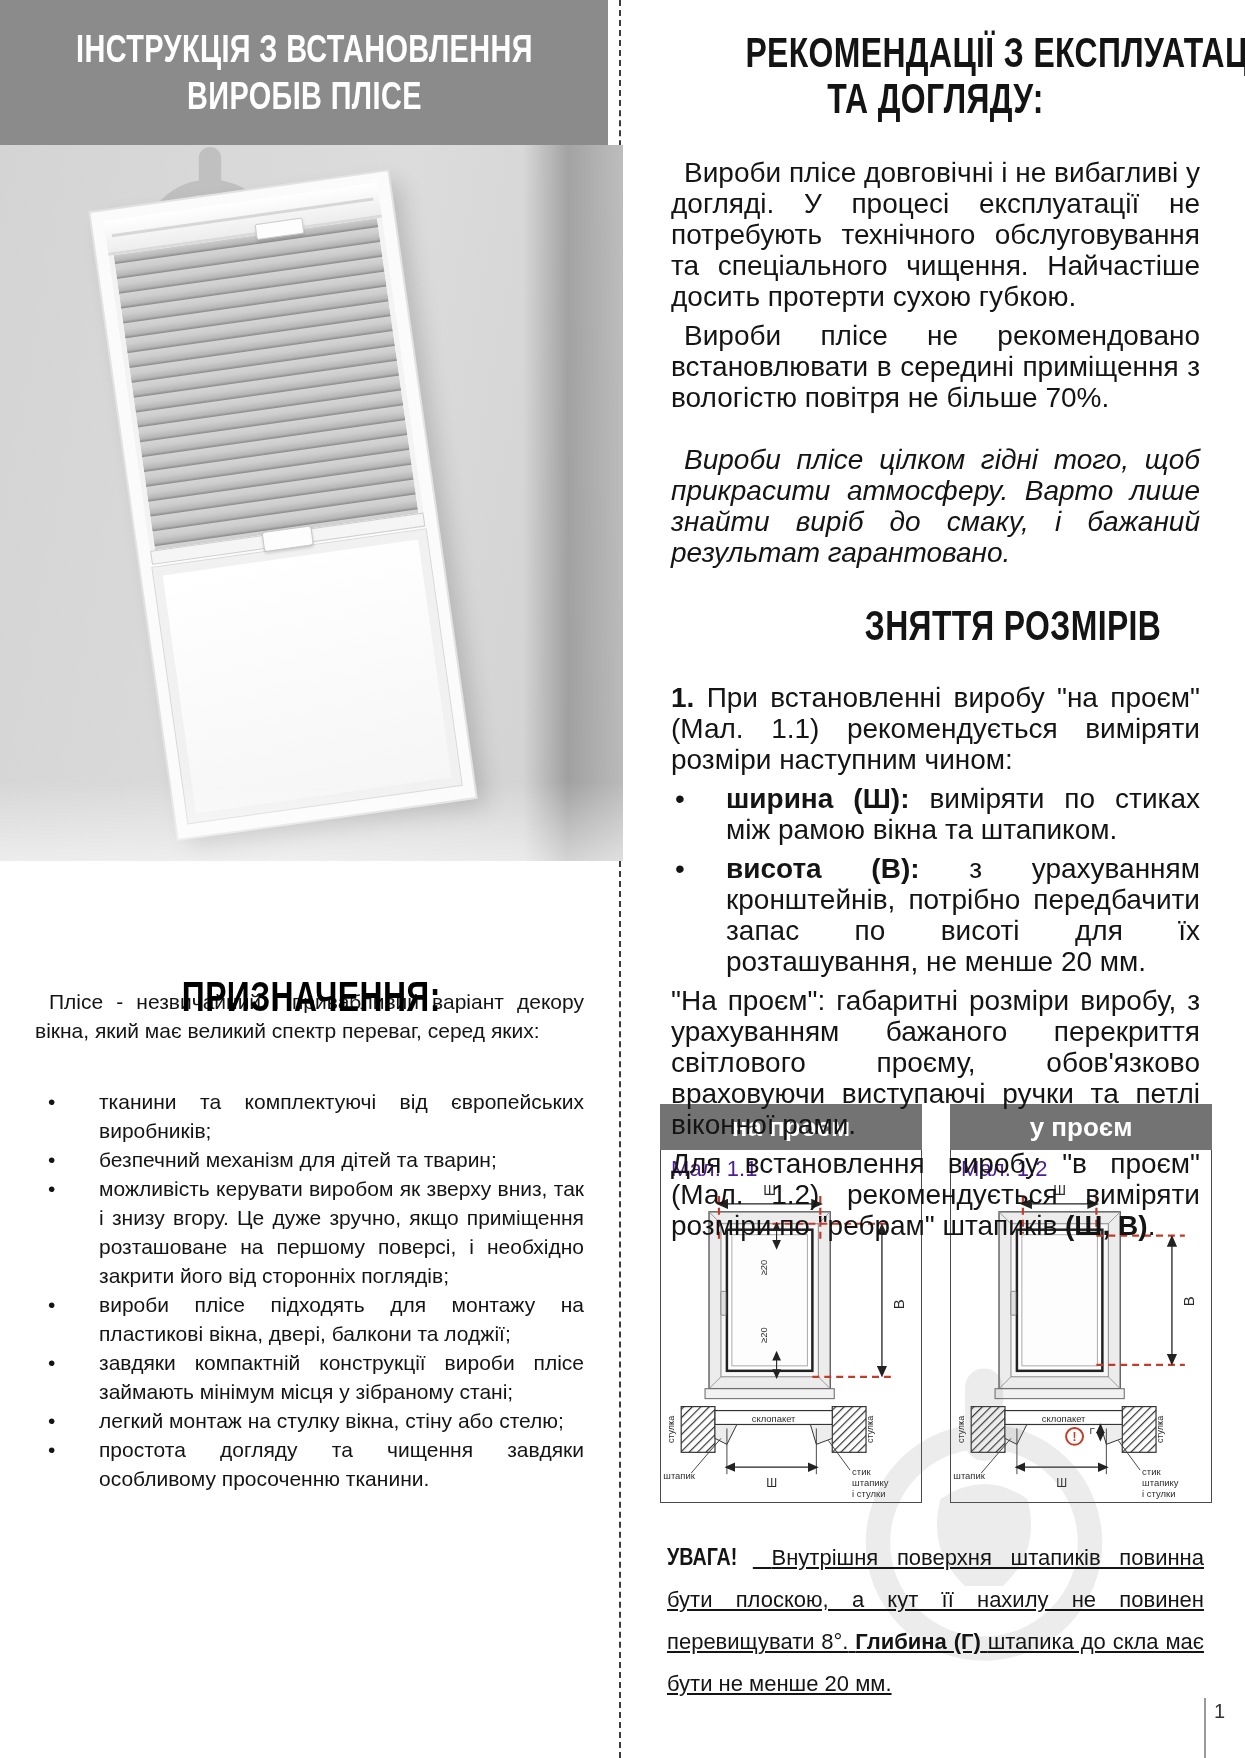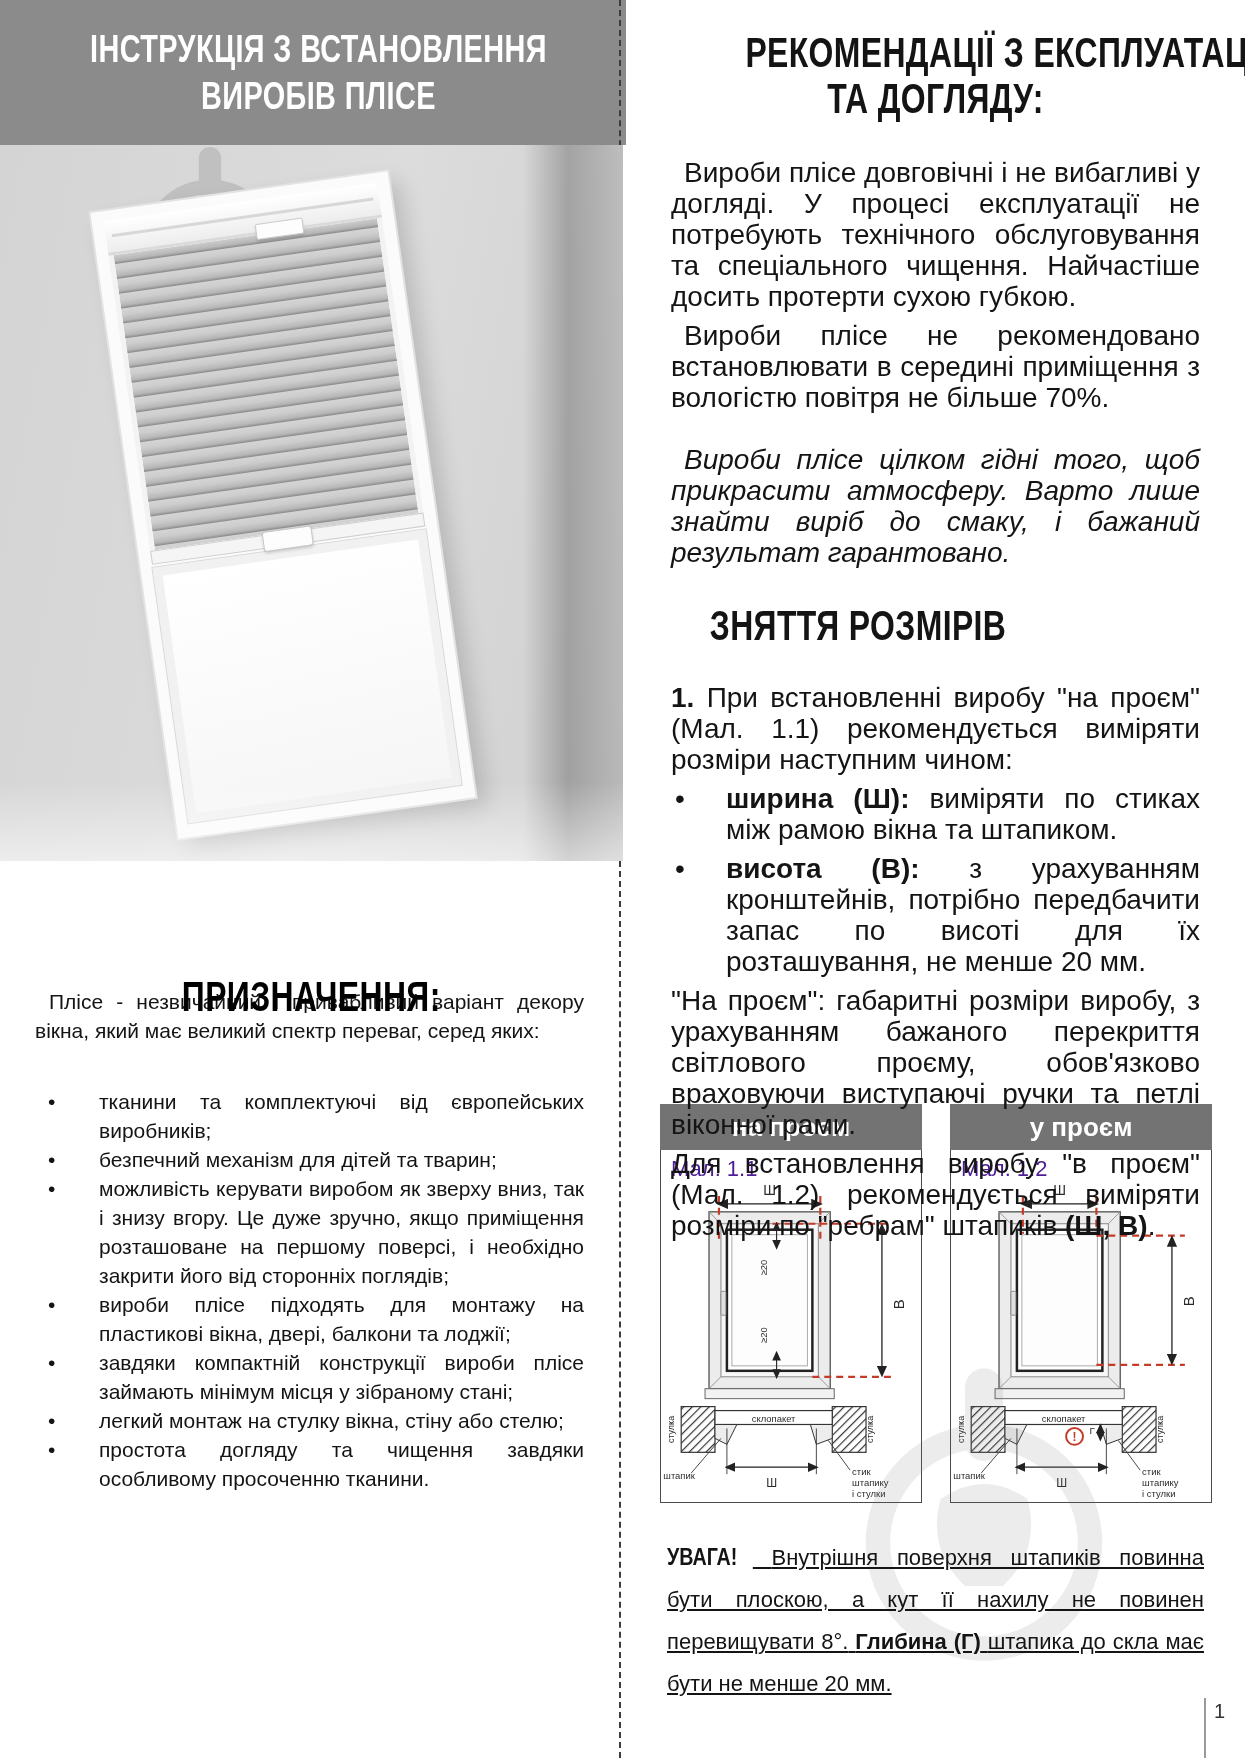--- a/index.html
+++ b/index.html
@@ -6,21 +6,21 @@
   .page {
     position:relative; width:1245px; height:1758px; background:#ffffff;
     font-family:"Liberation Sans", sans-serif; color:#141414; overflow:hidden;
   }
   
   .divider { position:absolute; left:619px; top:0; height:1758px; width:0;
     border-left:2px dashed #3c3c3c; z-index:2; }
 
   
   .band { position:absolute; left:0; top:0; width:608px; height:145px;
-    background:#8b8b8b; z-index:1; display:flex; align-items:center; justify-content:flex-start;padding-left:18px; }
+    background:#8b8b8b; z-index:1; display:flex; align-items:center; justify-content:center; }
   .band-title { text-align:center; color:#fff; font-size:38px; line-height:1.22; font-weight:700; }
   .cond { display:inline-block; transform:scaleX(0.76); transform-origin:center; white-space:nowrap; font-weight:700; letter-spacing:0.5px; }
 
   .photo { position:absolute; left:0; top:145px; width:623px; height:716px; z-index:3;
     background:linear-gradient(100deg,#d4d4d4 0%, #dcdcdc 55%, #cfcfcf 100%); overflow:hidden; }
   .photo .wall-shade { position:absolute; right:0; top:0; bottom:0; width:100px;
     background:linear-gradient(to right, rgba(90,90,90,0) 0%, rgba(80,80,80,0.38) 45%, rgba(110,110,110,0.22) 100%); }
   .photo .floor-light { position:absolute; left:0; right:0; bottom:0; height:80px;
     background:linear-gradient(to top, rgba(255,255,255,0.55), rgba(255,255,255,0)); }
   .wm-photo { position:absolute; left:130px; top:2px; width:160px; height:176px; opacity:0.38; }
@@ -51,21 +51,21 @@
   .plain-list li { position:relative; padding-left:64px; }
   .plain-list li .dot { position:absolute; left:13px; top:0; }
 
   
   .right-col { position:absolute; left:663px; top:0; width:545px; z-index:1; }
   .big-title { margin-top:30px; text-align:center; font-size:42px; line-height:46px; color:#141414; }
   .right-col p, .right-col li { font-size:28px; line-height:31px; text-align:justify; margin:8px; }
   .p-ind { text-indent:13px; }
   .gap-top { margin-top:31px !important; }
   .italic { font-style:italic; }
-  .mid-title { margin-top:36px; margin-bottom:34px; text-align:left; font-size:42px; line-height:44px; }
+  .mid-title { margin-top:36px; margin-bottom:34px; text-align:right; font-size:42px; line-height:44px; }
   .mlist { list-style:none; margin:0; padding:0; }
   .mlist li { position:relative; padding-left:55px; }
   .mlist li .dot { position:absolute; left:4px; top:0; }
 
   
   .figures { position:absolute; left:660px; top:1104px; width:562px; display:flex; gap:28px; z-index:0; }
   .fig { margin:0; width:262px; }
   .fig-header { height:46px; background:#737373; color:#ffffff; font-weight:700; font-size:26px;
     display:flex; align-items:center; justify-content:center; }
   .fig-body { position:relative; border:1px solid #4a4a4a; border-top:none; height:352px; background:#fff; }

